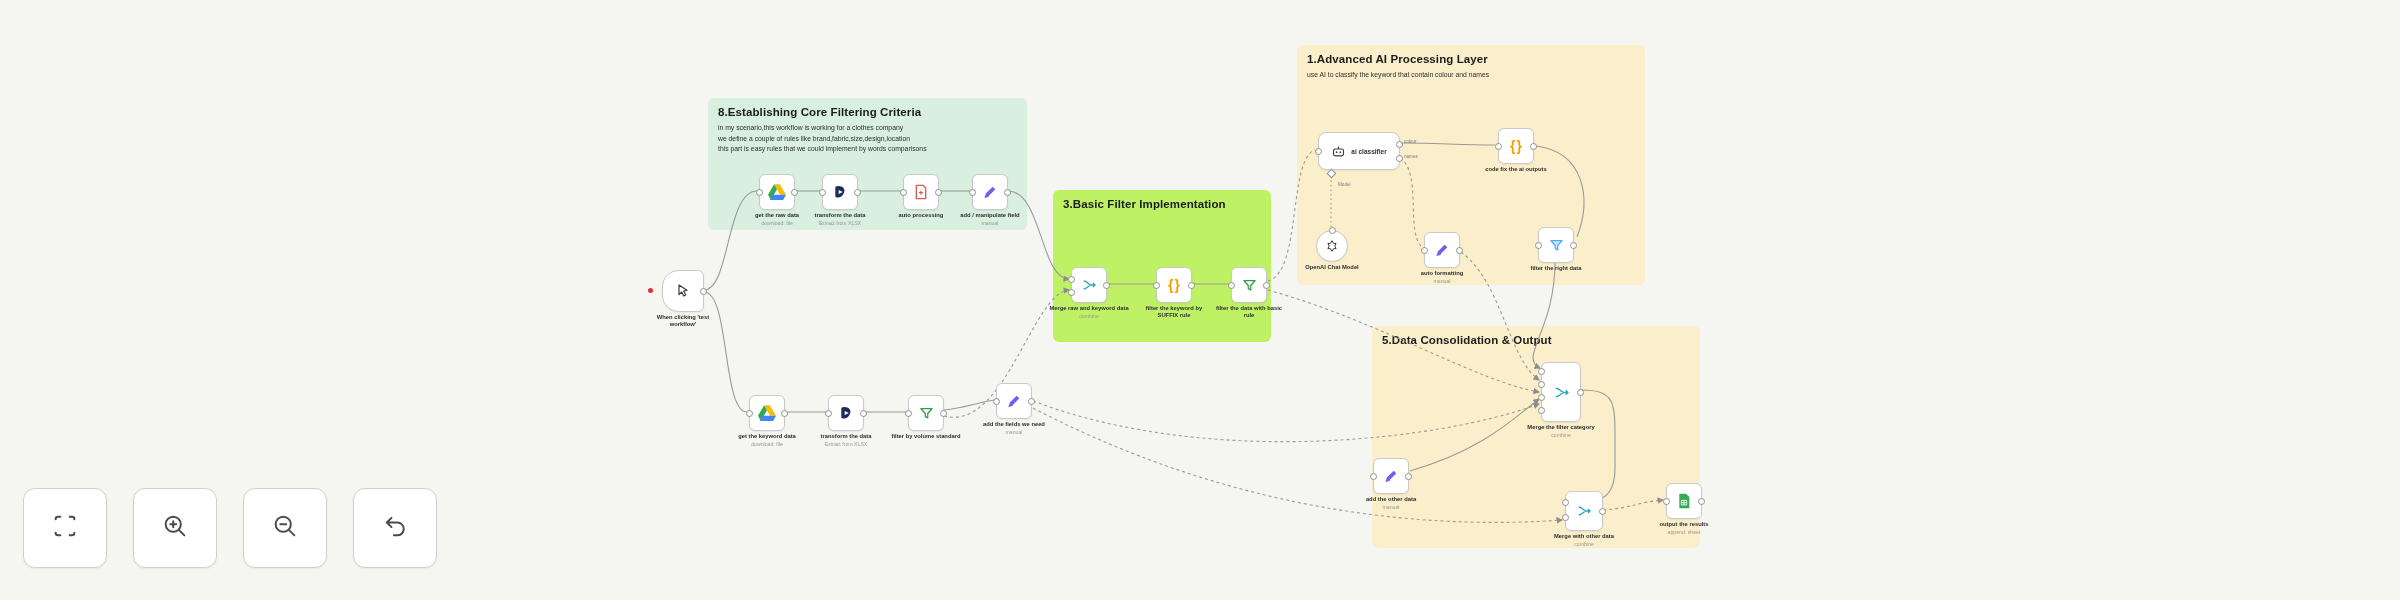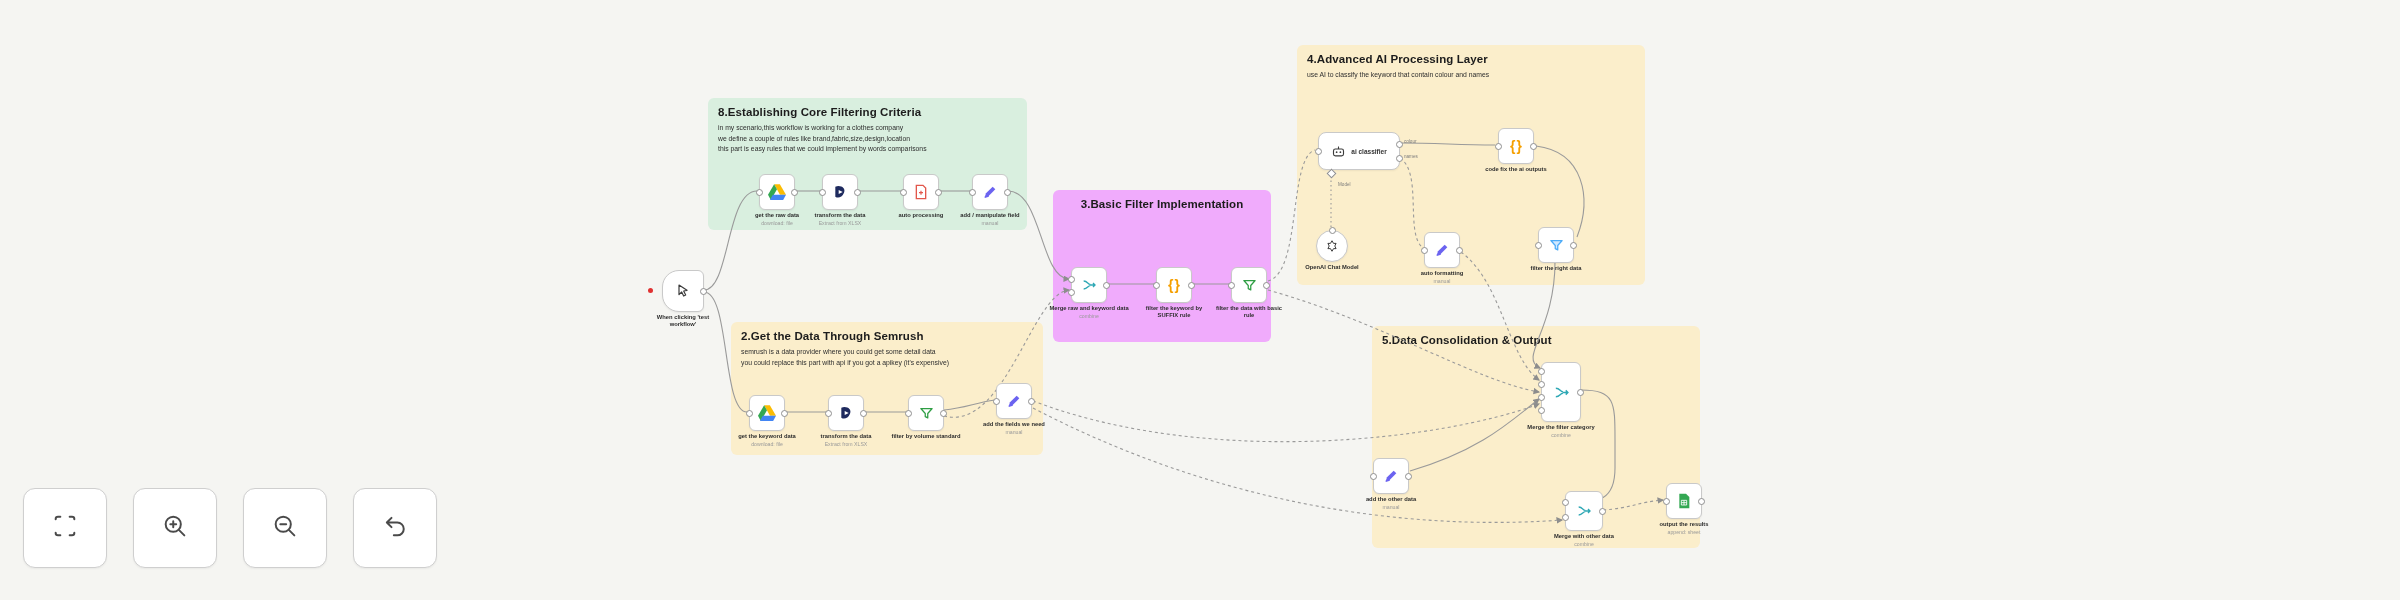--- a/index.html
+++ b/index.html
@@ -43,34 +43,27 @@
 
   <div class="sticky" style="left: 708px; top: 98px; width: 319px; height: 132px; background: rgb(217, 239, 223);">
     <div class="gtitle">8.Establishing Core Filtering Criteria</div>
     <div class="gdesc">
       <div>in my scenario,this workflow is working for a clothes company</div>
       <div>we define a couple of rules like brand,fabric,size,design,location</div>
       <div>this part is easy rules that we could implement by words comparisons</div>
     </div>
   </div>
 
-  <div class="sticky" style="left: 731px; top: 322px; width: 312px; height: 133px; background: rgb(251, 238, 203);">
-    <div class="gtitle">2.Get the Data Through Semrush</div>
-    <div class="gdesc">
-      <div>semrush is a data provider where you could get some detail data</div>
-      <div>you could replace this part with api if you got a apikey (it's expensive)</div>
-    </div>
-  </div>
-
-  <div class="sticky" style="left: 1053px; top: 190px; width: 218px; height: 152px; background: #f0abfc; text-align: center;">
+
+  <div class="sticky" style="left: 1053px; top: 190px; width: 218px; height: 152px; background: #bef264;">
     <div class="gtitle">3.Basic Filter Implementation</div>
   </div>
 
   <div class="sticky" style="left: 1297px; top: 45px; width: 348px; height: 240px; background: rgb(251, 238, 203);">
-    <div class="gtitle">4.Advanced AI Processing Layer</div>
+    <div class="gtitle">1.Advanced AI Processing Layer</div>
     <div class="gdesc">
       <div>use AI to classify the keyword that contain colour and names</div>
     </div>
   </div>
 
   <div class="sticky" style="left: 1372px; top: 326px; width: 328px; height: 222px; background: rgb(251, 238, 203);">
     <div class="gtitle">5.Data Consolidation &amp; Output</div>
   </div>
 
   <svg class="edges" width="2400" height="600">

